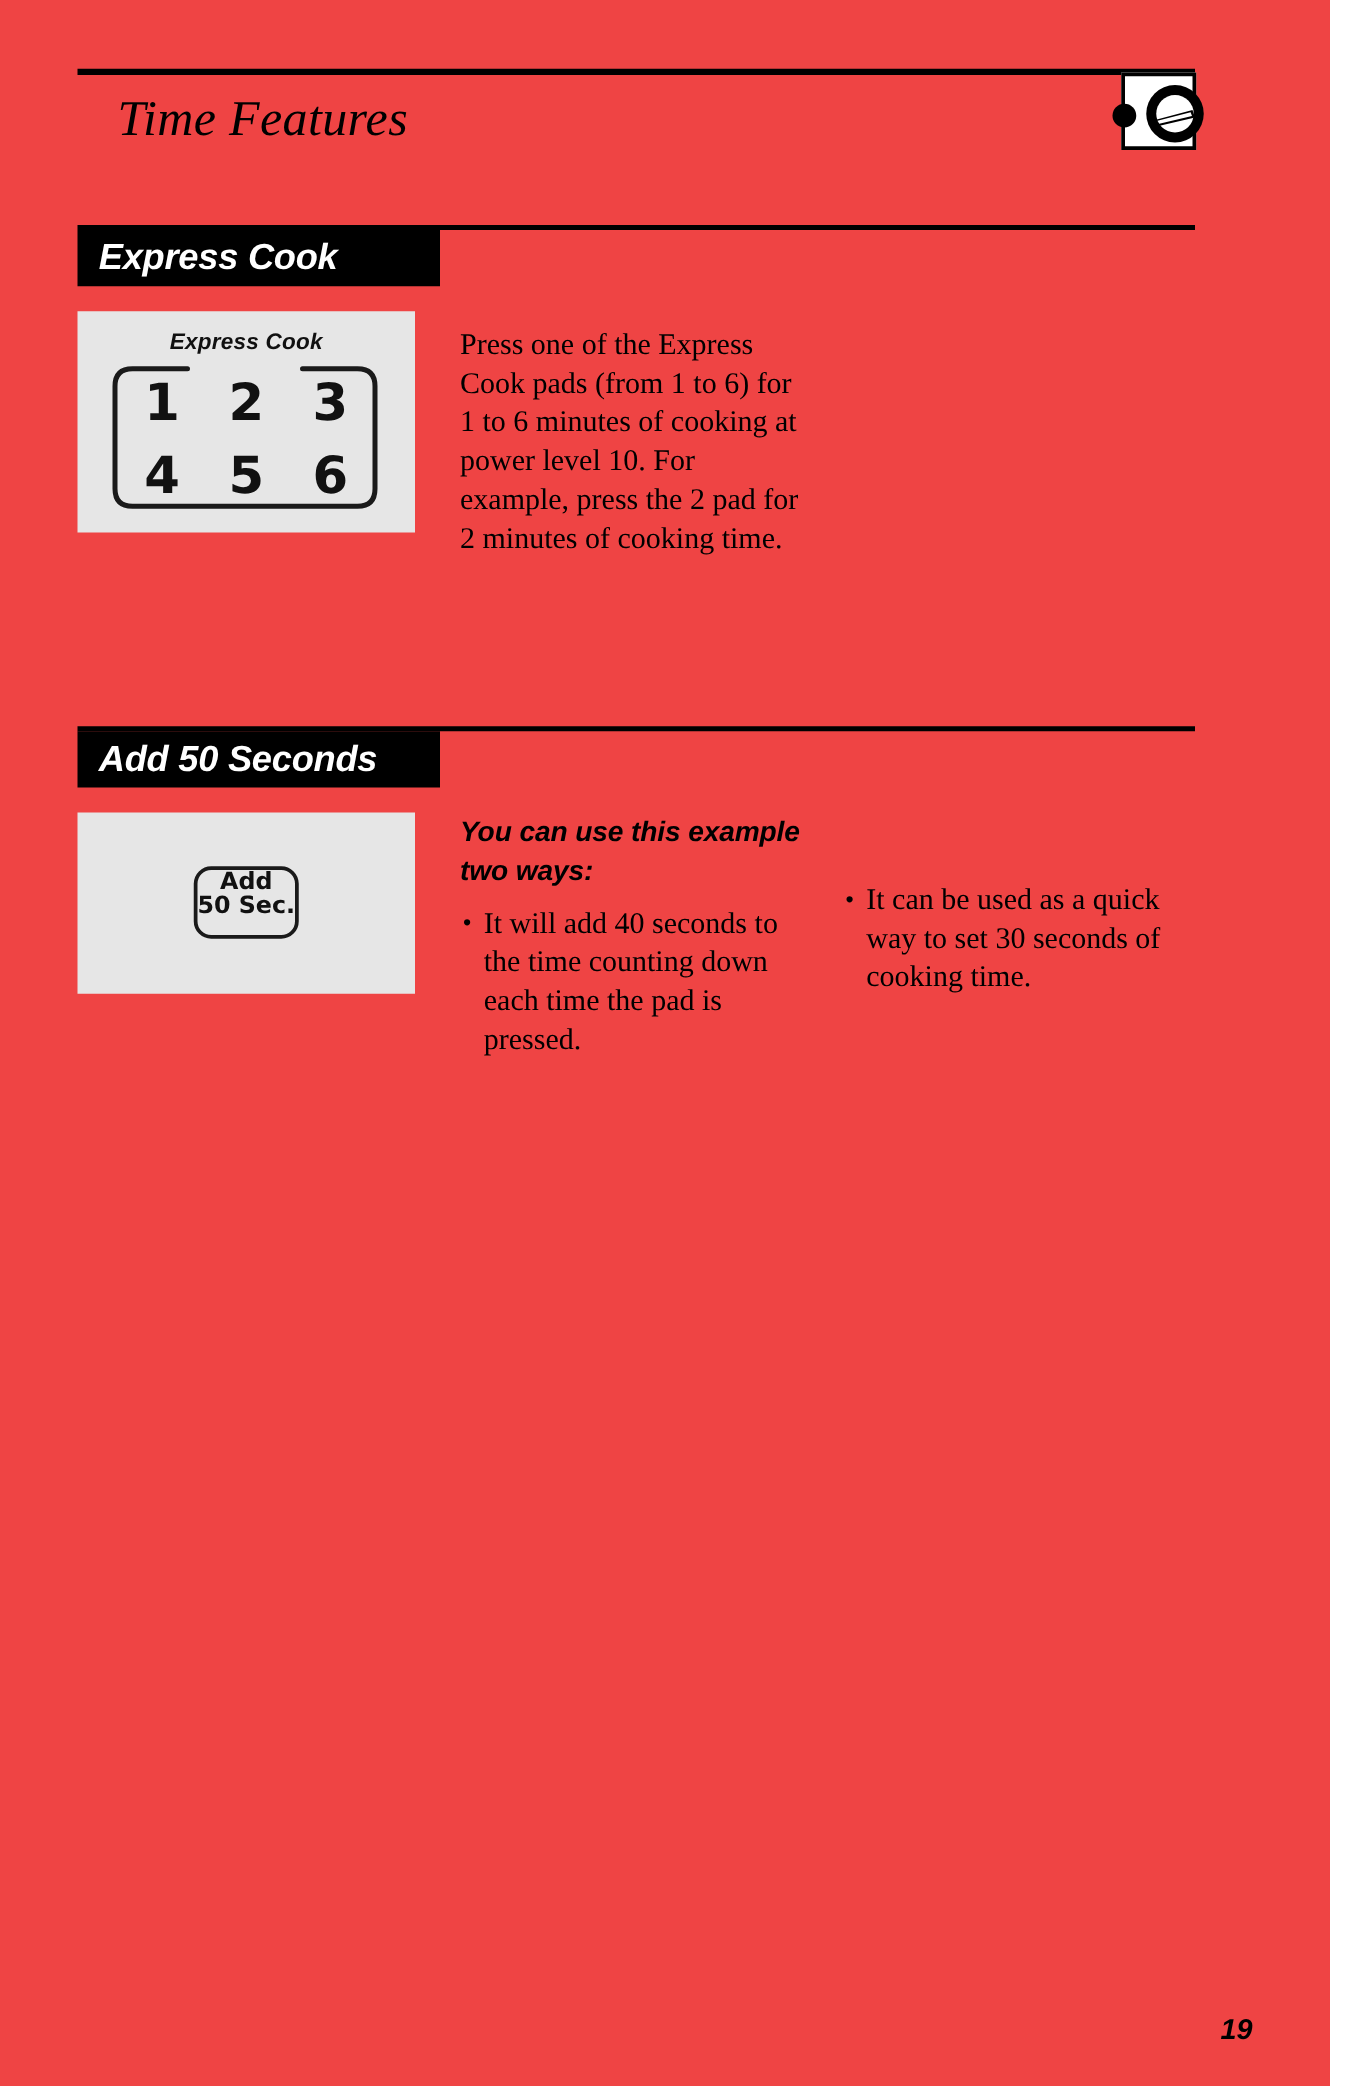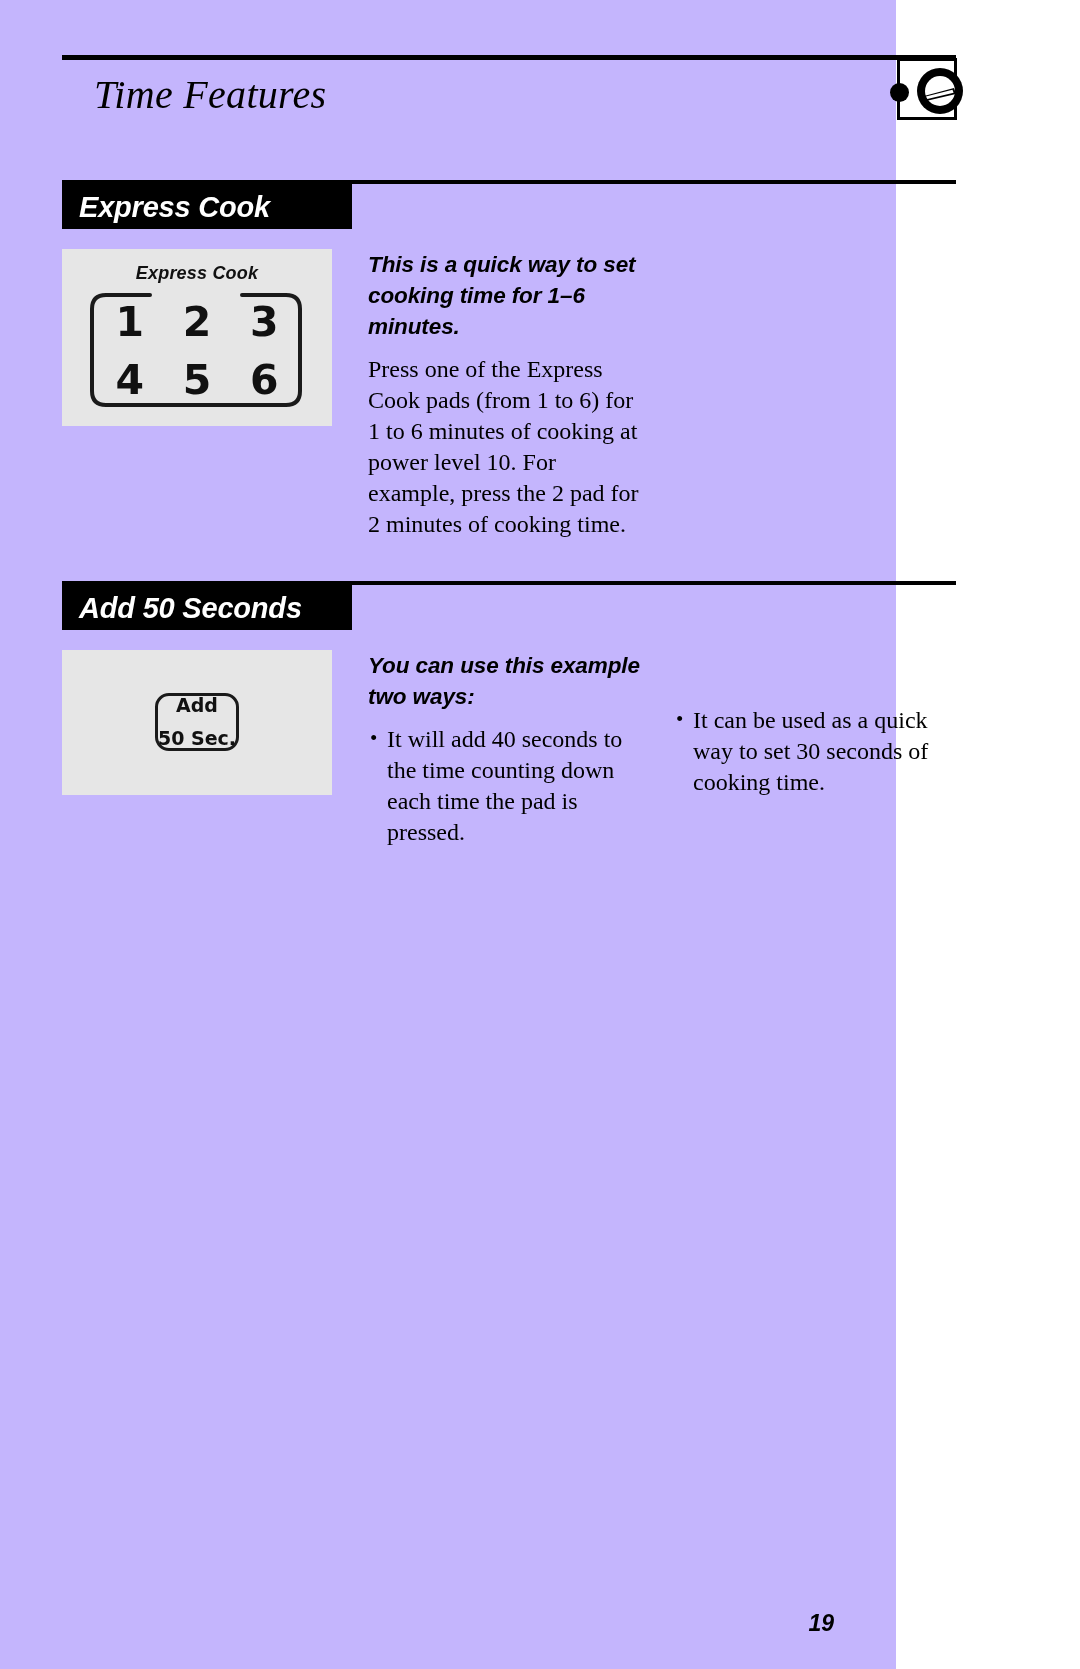--- a/index.html
+++ b/index.html
@@ -13,23 +13,23 @@
   body {
     font-family: "Liberation Serif", "DejaVu Serif", serif;
     color: #000000;
     position: relative;
     overflow: hidden;
   }
 
   .page {
     position: absolute;
     left: 0; top: 0;
-    width: 896px;
+    width: 1064px;
     height: 1669px;
-    background: #c4b5fd;
+    background: #ef4444;
   }
 
   
   .page-header {
     position: absolute;
     left: 62px;
     top: 55px;
     width: 894px;
     height: 90px;
   }
@@ -199,21 +199,21 @@
     left: 93px;
     top: 43px;
     width: 84px;
     height: 58px;
     border: 3px solid #1a1a1a;
     border-radius: 14px;
     background: #e6e6e6;
     display: flex;
     flex-direction: column;
     align-items: center;
-    justify-content: space-between;
+    justify-content: flex-start;
     line-height: 1.02;
   }
 
   .pad-button-line {
     font-family: "DejaVu Sans", "Liberation Sans", sans-serif;
     font-weight: bold;
     font-size: 19px;
     color: #111111;
     white-space: nowrap;
   }
@@ -320,21 +320,20 @@
           <div class="keypad-digit">1</div>
           <div class="keypad-digit">2</div>
           <div class="keypad-digit">3</div>
           <div class="keypad-digit">4</div>
           <div class="keypad-digit">5</div>
           <div class="keypad-digit">6</div>
         </div>
       </div>
 
       <div class="col col-mid">
-        <div class="lead">This is a quick way to set cooking time for 1–6 minutes.</div>
         <div class="para spaced">Press one of the Express Cook pads (from 1 to 6) for 1 to 6 minutes of cooking at power level 10. For example, press the 2 pad for 2 minutes of cooking time.</div>
       </div>
 
 
     </div>
   </div>
 
   <div class="section" style="top:581px;">
     <div class="section-rule"></div>
     <div class="section-bar">

